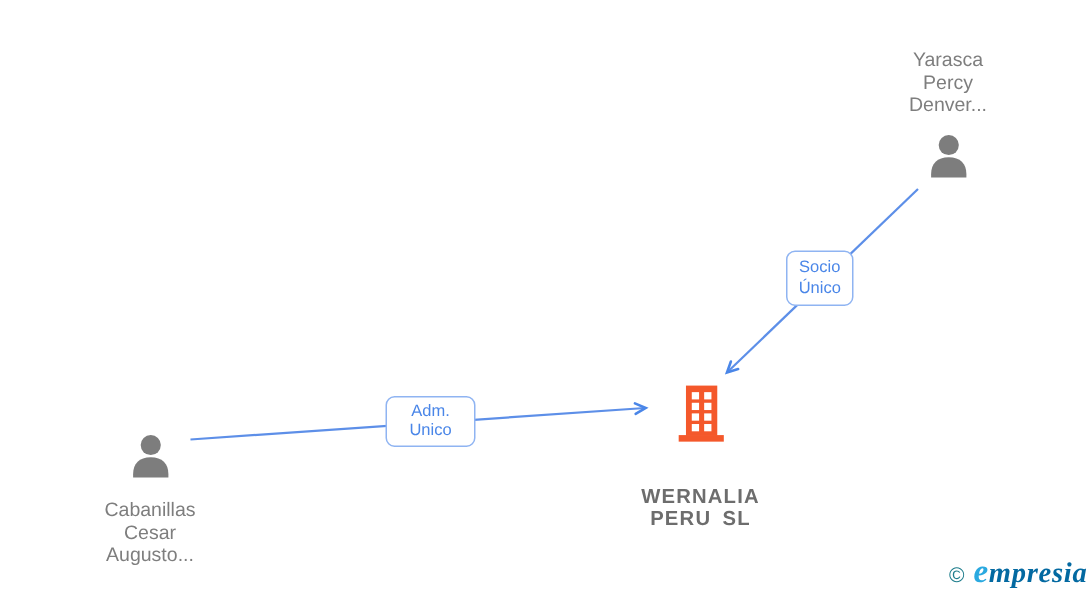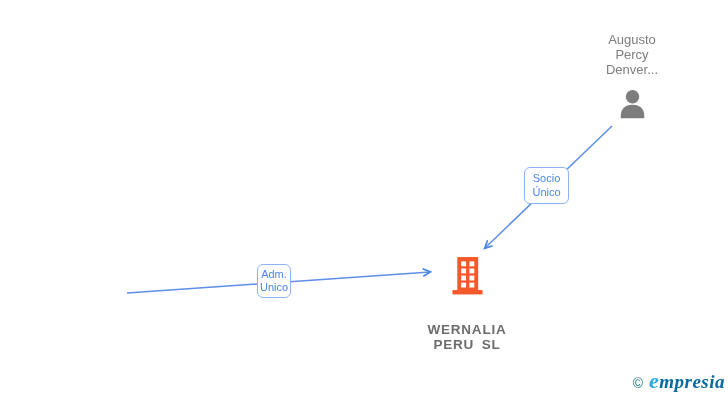--- a/index.html
+++ b/index.html
@@ -62,21 +62,21 @@
     color: #4a86e8;
     font-size: 11px;
     line-height: 13.5px;
     display: flex;
     align-items: center;
     justify-content: center;
     text-align: center;
     padding: 2px 3px;
   }
   .edge-label-socio { left: 524px; top: 167px; width: 45px; height: 37px; }
-  .edge-label-adm   { left: 257px; top: 264px; width: 34px; height: 34px; }
+  .edge-label-adm   { left: 257px; top: 264px; width: 60px; height: 34px; }
 
   .brand-footer {
     position: absolute;
     right: 3px;
     bottom: 6px;
     z-index: 2;
     display: flex;
     align-items: baseline;
     cursor: pointer;
   }
@@ -111,29 +111,38 @@
   </svg>
 
   <div class="edge-label edge-label-socio">
     <span>Socio Único</span>
   </div>
   <div class="edge-label edge-label-adm">
     <span>Adm. Unico</span>
   </div>
 
   <div class="node node-person-top">
-    <div class="person-name">Augusto Percy Denver...</div>
+    <div class="person-name">Yarasca Percy Denver...</div>
     <div class="icon-wrap">
       <svg width="29" height="30" viewBox="0 0 24 25">
         <circle cx="12" cy="6.4" r="5.6" fill="#7d7d7d"></circle>
         <path d="M12 13.2 C5.6 13.2 2.2 16.8 2.2 22.6 L2.2 24.4 L21.8 24.4 L21.8 22.6 C21.8 16.8 18.4 13.2 12 13.2 Z" fill="#7d7d7d"></path>
       </svg>
     </div>
   </div>
 
+  <div class="node node-person-bottom">
+    <div class="icon-wrap">
+      <svg width="29" height="30" viewBox="0 0 24 25">
+        <circle cx="12" cy="6.4" r="5.6" fill="#7d7d7d"></circle>
+        <path d="M12 13.2 C5.6 13.2 2.2 16.8 2.2 22.6 L2.2 24.4 L21.8 24.4 L21.8 22.6 C21.8 16.8 18.4 13.2 12 13.2 Z" fill="#7d7d7d"></path>
+      </svg>
+    </div>
+    <div class="person-name">Cabanillas Cesar Augusto...</div>
+  </div>
 
   <div class="node node-company">
     <div class="icon-wrap">
       <svg width="33" height="39" viewBox="0 0 34 40">
         <rect x="1.5" y="35" width="31" height="4.5" fill="#f4582b"></rect>
         <rect x="6.5" y="1" width="21.5" height="34.5" fill="#f4582b"></rect>
         <rect x="10.5" y="5.5" width="5" height="5" fill="#ffffff"></rect>
         <rect x="19" y="5.5" width="5" height="5" fill="#ffffff"></rect>
         <rect x="10.5" y="12.8" width="5" height="5" fill="#ffffff"></rect>
         <rect x="19" y="12.8" width="5" height="5" fill="#ffffff"></rect>

